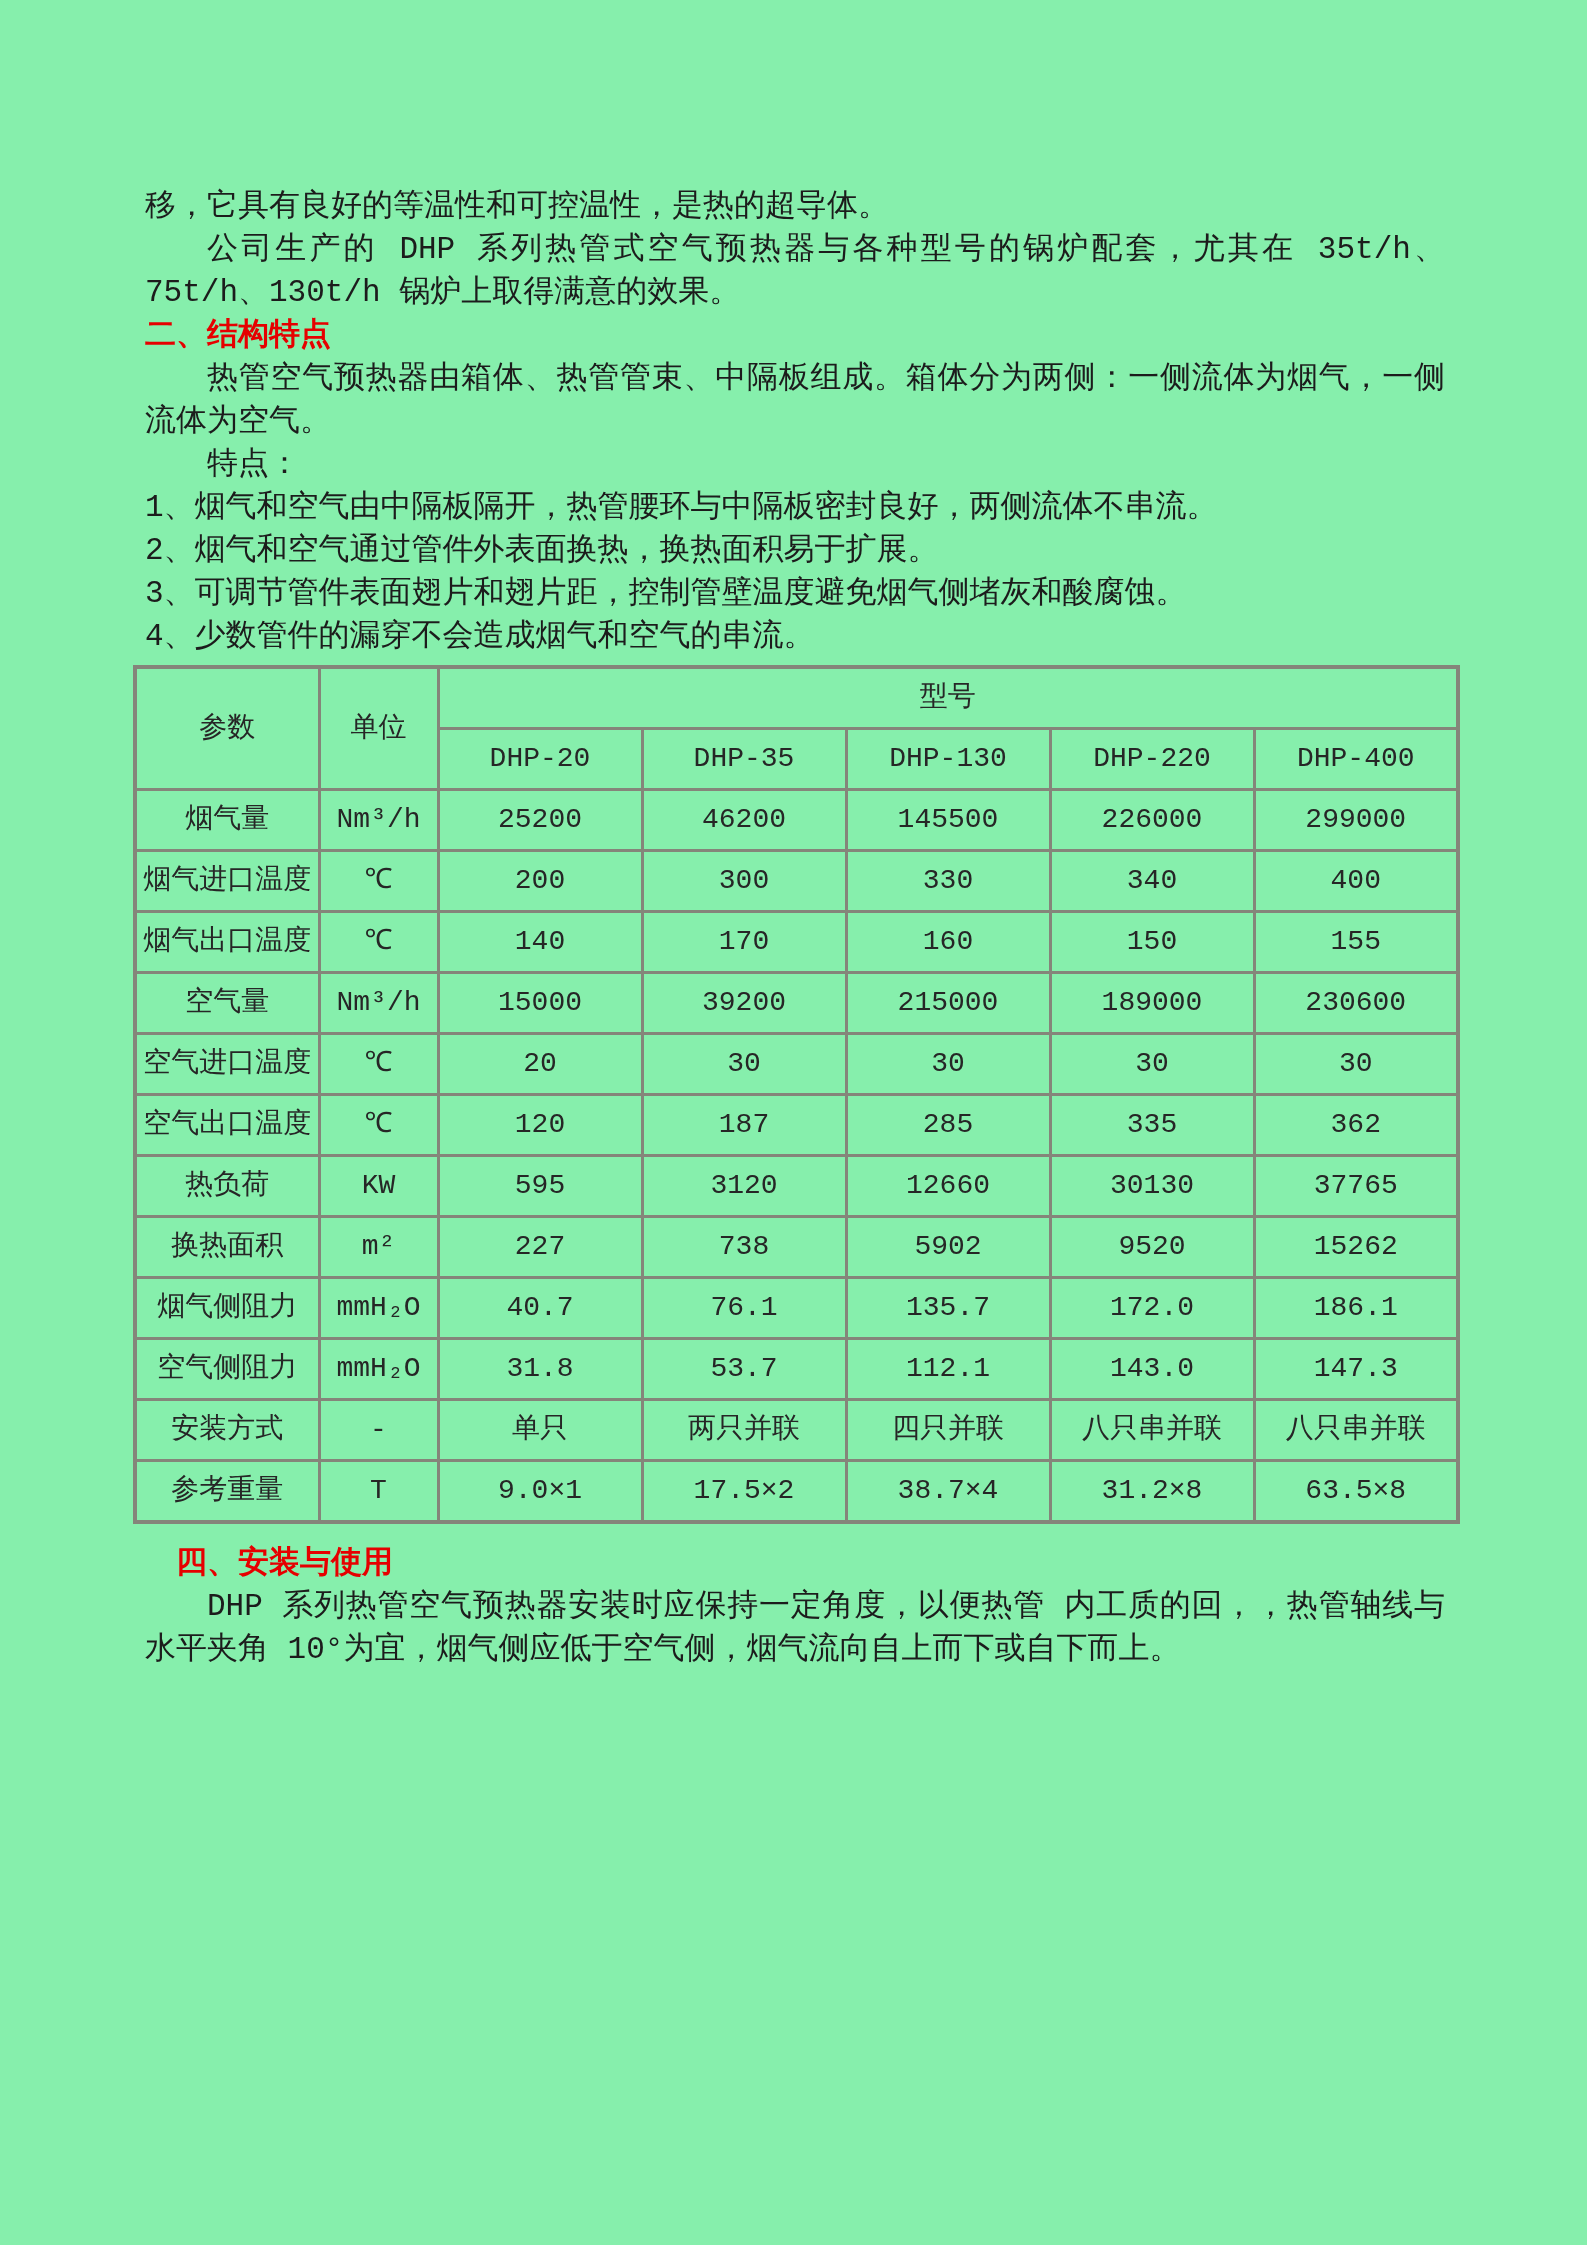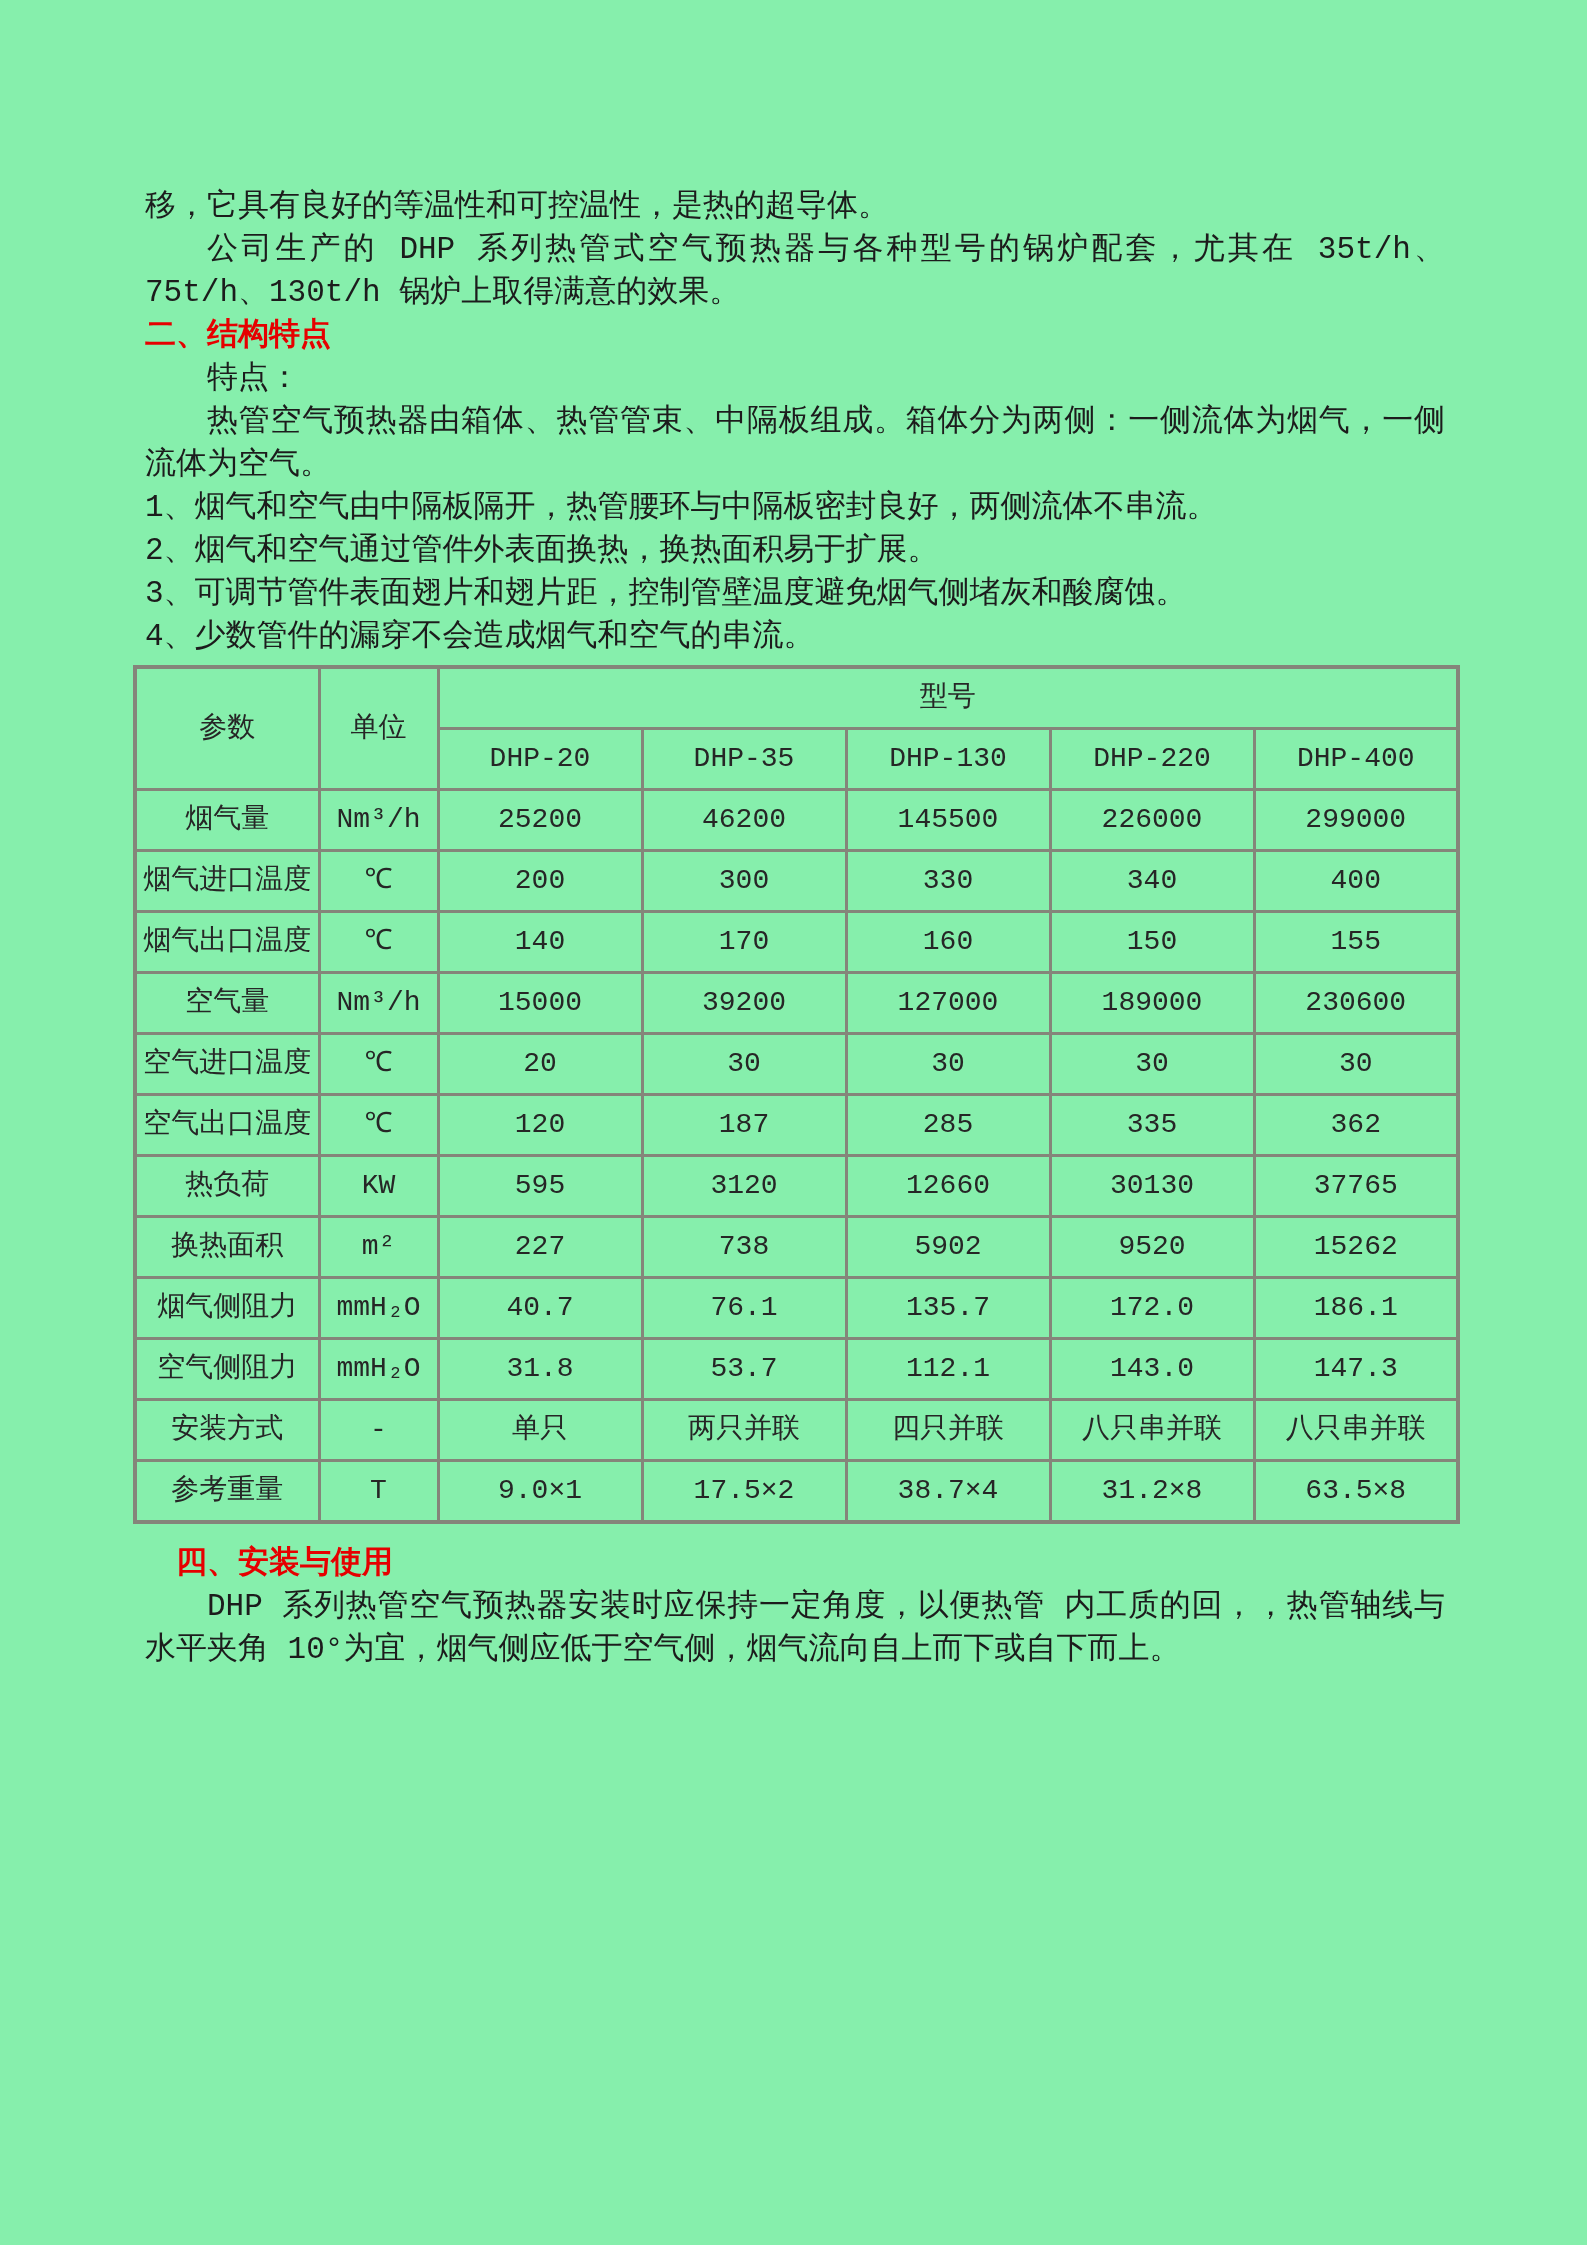--- a/index.html
+++ b/index.html
@@ -49,22 +49,22 @@
 <body>
 
 <div class="page">
   <div class="text-block">
 
     <p class="para">移，它具有良好的等温性和可控温性，是热的超导体。</p>
     <p class="para indent">公司生产的 DHP 系列热管式空气预热器与各种型号的锅炉配套，尤其在 35t/h、75t/h、130t/h 锅炉上取得满意的效果。</p>
 
     <p class="para heading" style="color:#e60000;">二、结构特点</p>
 
+    <p class="para indent">热管空气预热器由箱体、热管管束、中隔板组成。箱体分为两侧：一侧流体为烟气，一侧流体为空气。</p>
     <p class="para indent">特点：</p>
-    <p class="para indent">热管空气预热器由箱体、热管管束、中隔板组成。箱体分为两侧：一侧流体为烟气，一侧流体为空气。</p>
 
     <div id="feature-list">
         <p class="para">1、烟气和空气由中隔板隔开，热管腰环与中隔板密封良好，两侧流体不串流。</p>
         <p class="para">2、烟气和空气通过管件外表面换热，换热面积易于扩展。</p>
         <p class="para">3、可调节管件表面翅片和翅片距，控制管壁温度避免烟气侧堵灰和酸腐蚀。</p>
         <p class="para">4、少数管件的漏穿不会造成烟气和空气的串流。</p>
       </div>
 
 
     <table class="params">
@@ -117,21 +117,21 @@
             <td>170</td>
             <td>160</td>
             <td>150</td>
             <td>155</td>
           </tr>
           <tr>
             <td>空气量</td>
             <td class="unit-cell">Nm³/h</td>
             <td>15000</td>
             <td>39200</td>
-            <td>127000</td>
+            <td>215000</td>
             <td>189000</td>
             <td>230600</td>
           </tr>
           <tr>
             <td>空气进口温度</td>
             <td class="unit-cell">℃</td>
             <td>20</td>
             <td>30</td>
             <td>30</td>
             <td>30</td>

